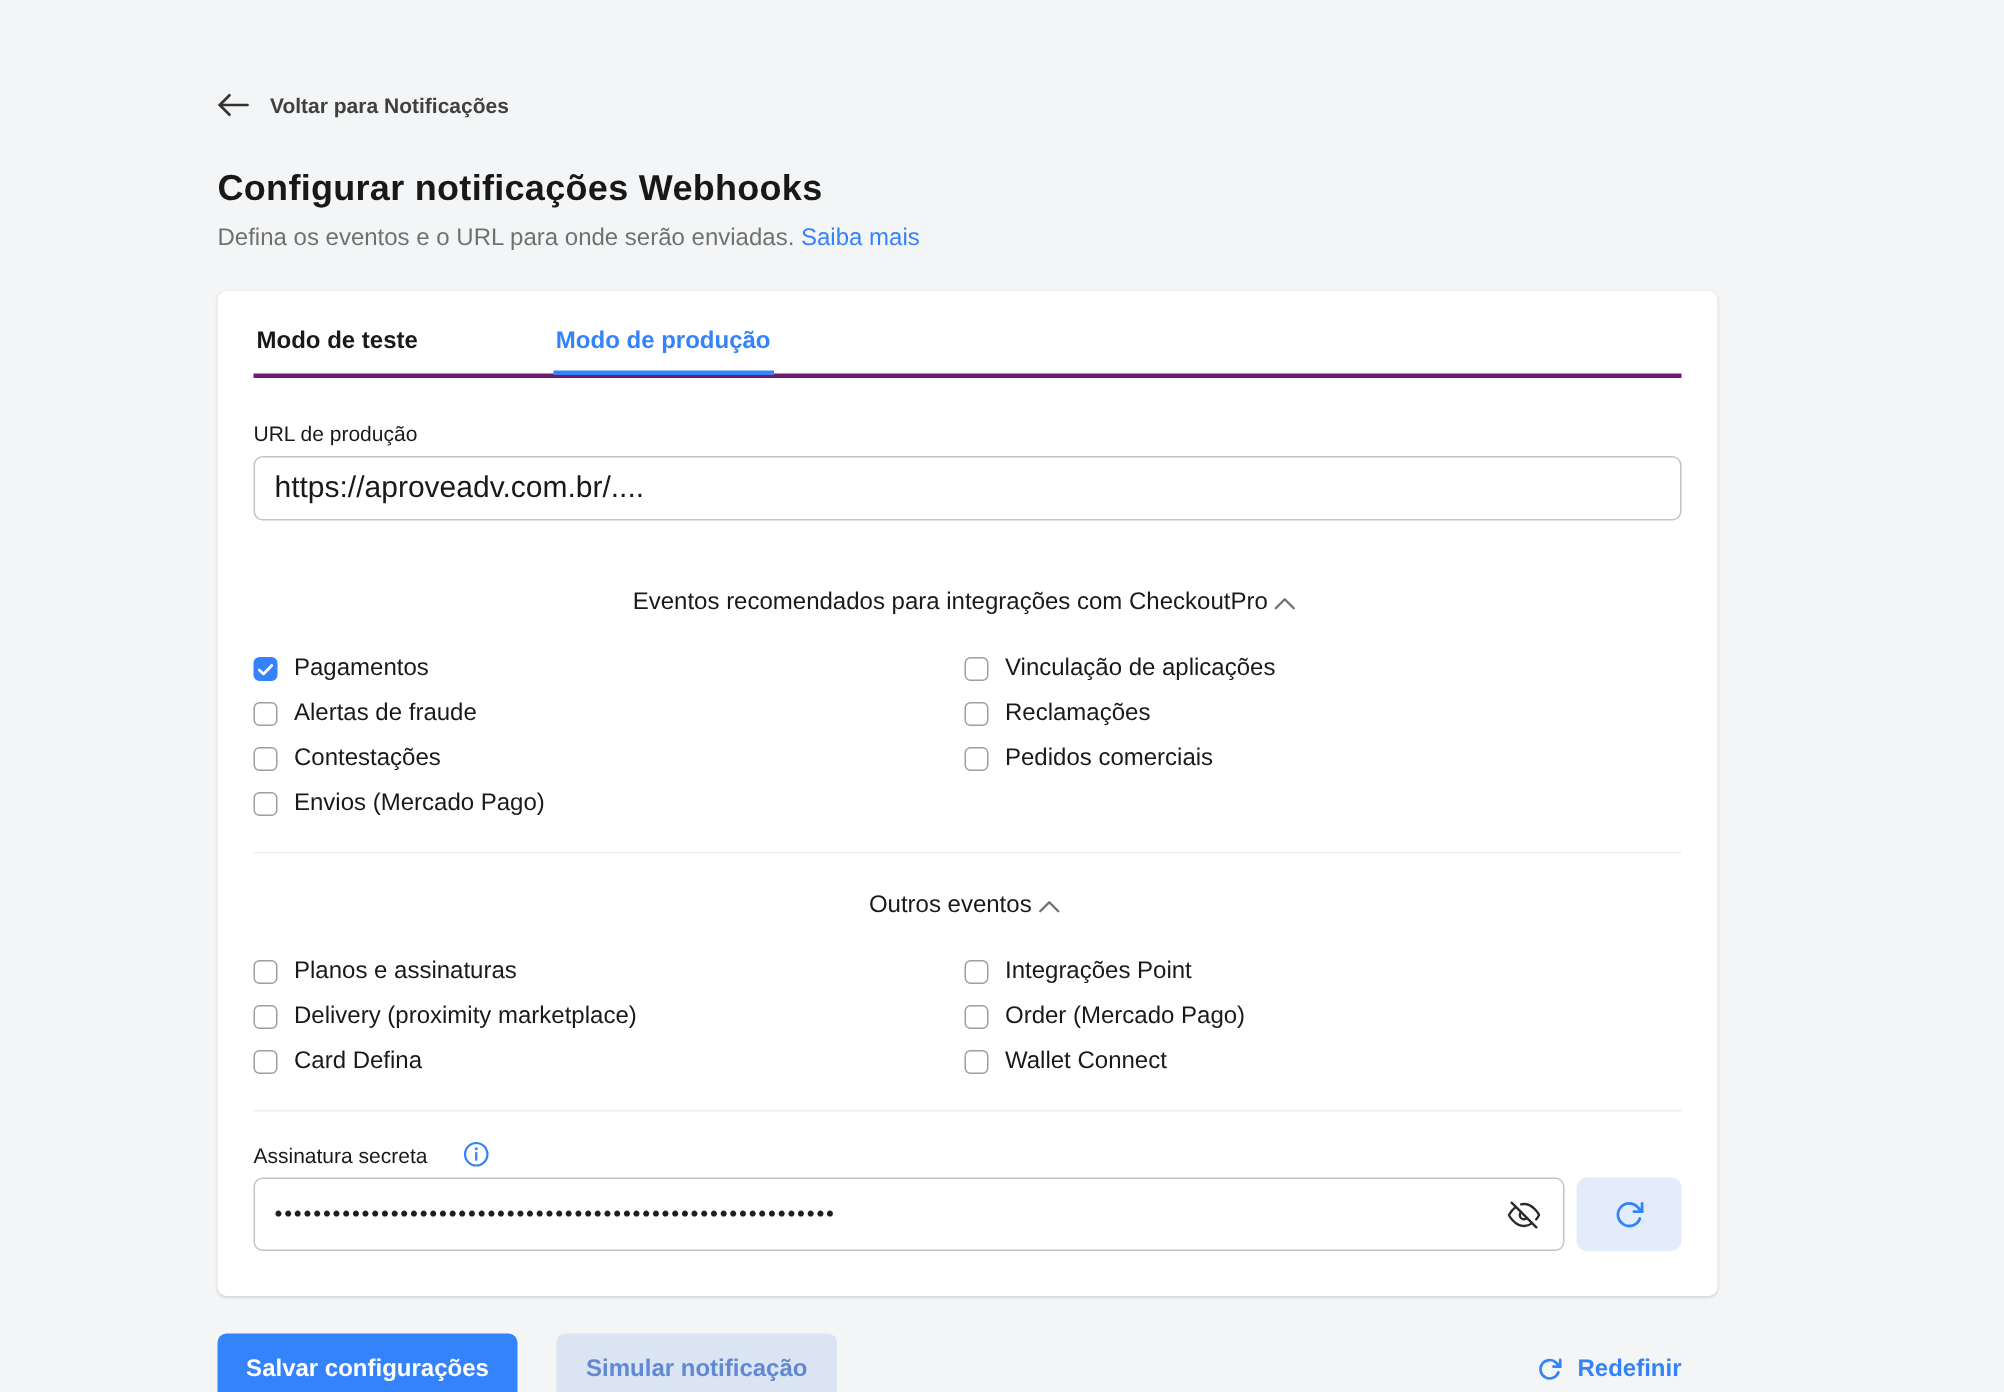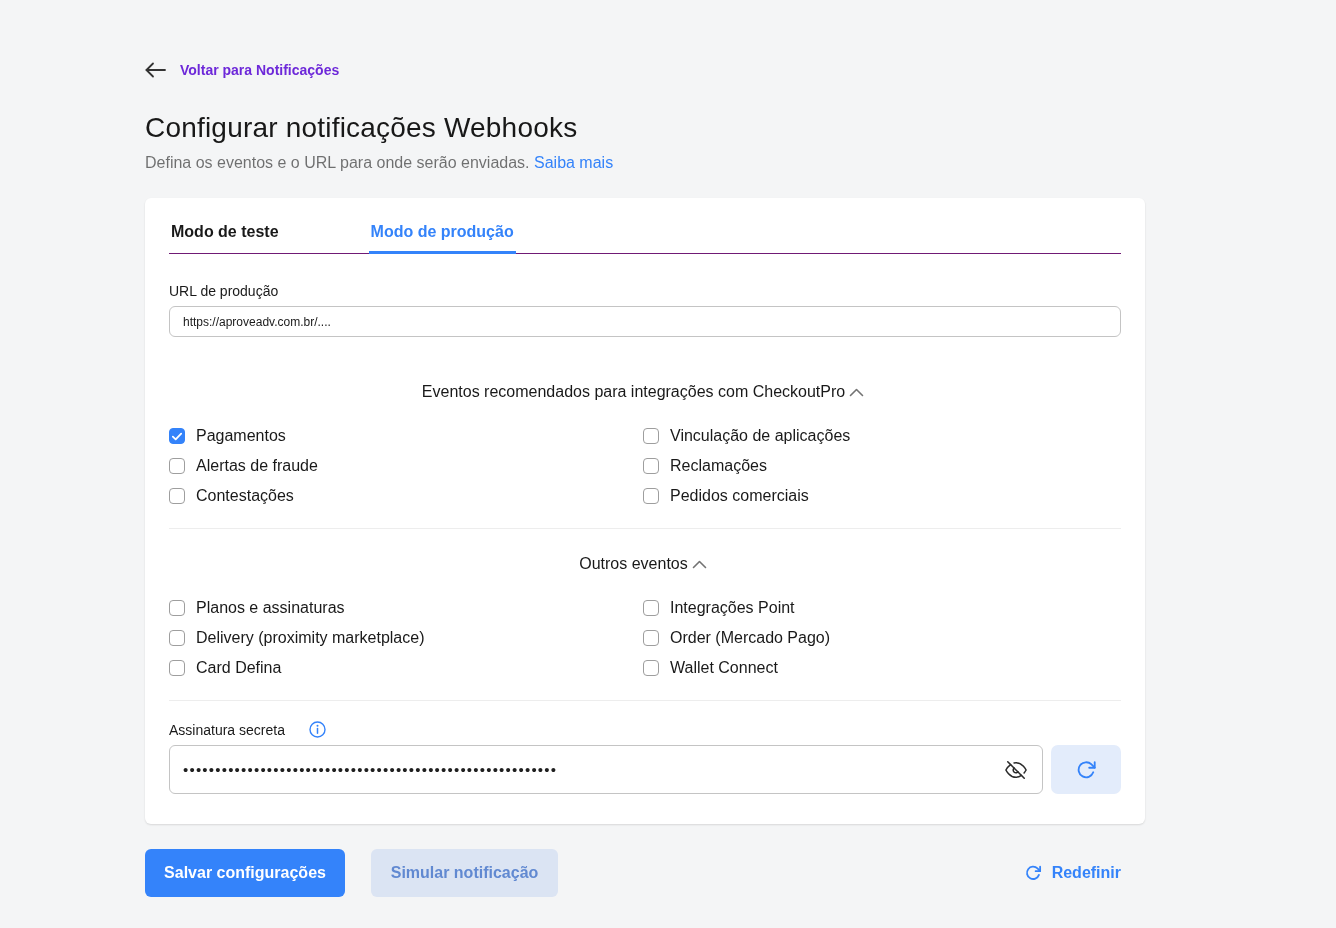--- a/index.html
+++ b/index.html
@@ -7,44 +7,44 @@
   body {
     background:#f4f5f6;
     font-family:"Liberation Sans", sans-serif;
     color:rgba(0,0,0,.9);
   }
   .content { width:1000px; margin-left:145px; }
 
   
   .back-row { padding-top:62px; display:flex; align-items:center; gap:14px; cursor:pointer; }
   .back-arrow { display:inline-flex; color:#333; }
-  .back-link { color:#6d28d9; font-size:14px; font-weight:600; text-decoration:none; }
-
-  
-  h1 { margin-top:34px; font-size:28px; font-weight:400; letter-spacing:.2px; }
+  .back-link { color:#404040; font-size:14px; font-weight:600; text-decoration:none; }
+
+  
+  h1 { margin-top:34px; font-size:24px; font-weight:700; letter-spacing:.2px; }
   .subtitle { margin-top:10px; font-size:16px; color:rgba(0,0,0,.55); }
   .subtitle a { color:#3483fa; text-decoration:none; }
 
   
   .card {
     margin-top:26px; background:#fff; border-radius:6px;
     box-shadow:0 1px 2px rgba(0,0,0,.12);
     padding:0 24px 30px 24px;
   }
 
   
-  .tabs { padding-top:21px; display:flex; gap:48px; border-bottom:1px solid #701a75; }
+  .tabs { padding-top:21px; display:flex; gap:48px; border-bottom:3px solid #701a75; }
   .tab { font-size:16px; font-weight:600; padding:4px 2px 10px 2px; cursor:pointer; color:rgba(0,0,0,.9); }
   .tab.active { color:#3483fa; border-bottom:3px solid #3483fa; margin-bottom:-1px;margin-left:40px; }
 
   
   .field-label { display:block; margin-top:29px; font-size:14px; color:rgba(0,0,0,.9); }
   .url-input {
-    margin-top:7px; width:952px; height:31px; border:1px solid #c4c4c4; border-radius:6px;
-    padding:0 13px; font-size:12px; color:rgba(0,0,0,.9); outline:none;
+    margin-top:7px; width:952px; height:43px; border:1px solid #c4c4c4; border-radius:6px;
+    padding:0 13px; font-size:20px; color:rgba(0,0,0,.9); outline:none;
     font-family:"Liberation Sans", sans-serif; background:#fff;
   }
 
   
   .section-header { margin-top:46px; display:flex; align-items:center; justify-content:center; }
   .section-title { font-size:16px; color:rgba(0,0,0,.9); }
   .chevron { display:inline-flex; padding:4px; cursor:pointer; color:#737373; }
 
   
   .cb-grid { margin-top:25px; display:flex; }
@@ -142,20 +142,24 @@
           <span class="cb-label">Pagamentos</span>
         </div>
         <div class="cb-row">
           <span class="cb"></span>
           <span class="cb-label">Alertas de fraude</span>
         </div>
         <div class="cb-row">
           <span class="cb"></span>
           <span class="cb-label">Contestações</span>
         </div>
+        <div class="cb-row">
+          <span class="cb"></span>
+          <span class="cb-label">Envios (Mercado Pago)</span>
+        </div>
       </div>
       <div class="cb-col">
         <div class="cb-row">
           <span class="cb"></span>
           <span class="cb-label">Vinculação de aplicações</span>
         </div>
         <div class="cb-row">
           <span class="cb"></span>
           <span class="cb-label">Reclamações</span>
         </div>

